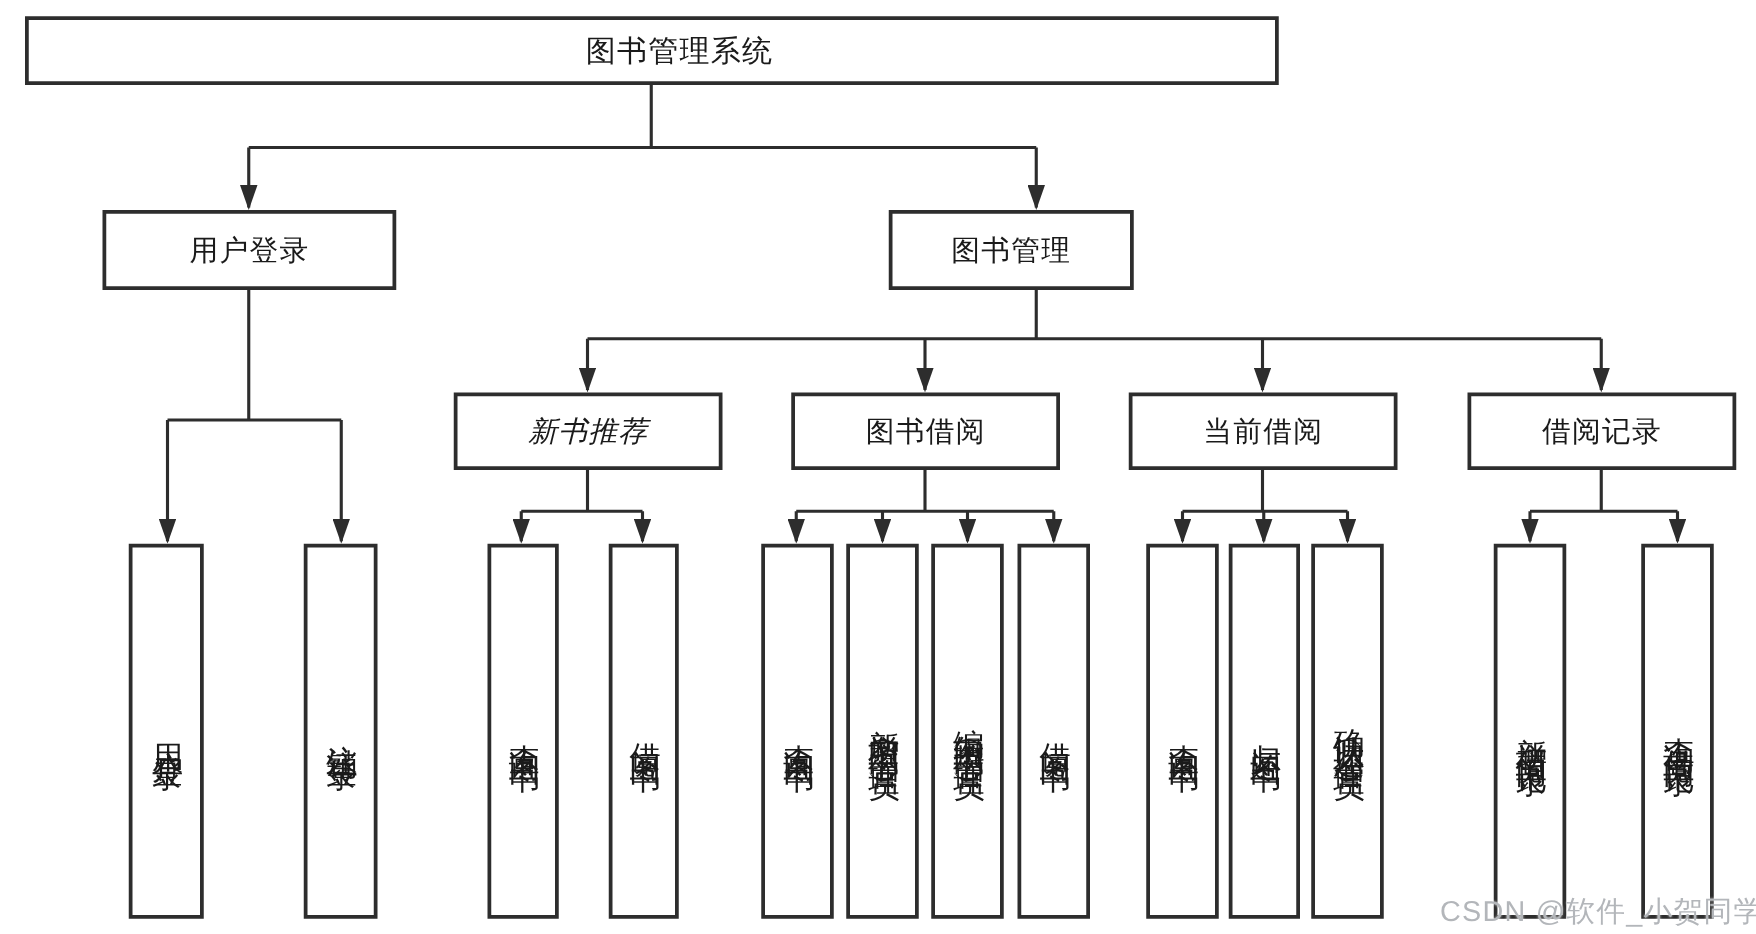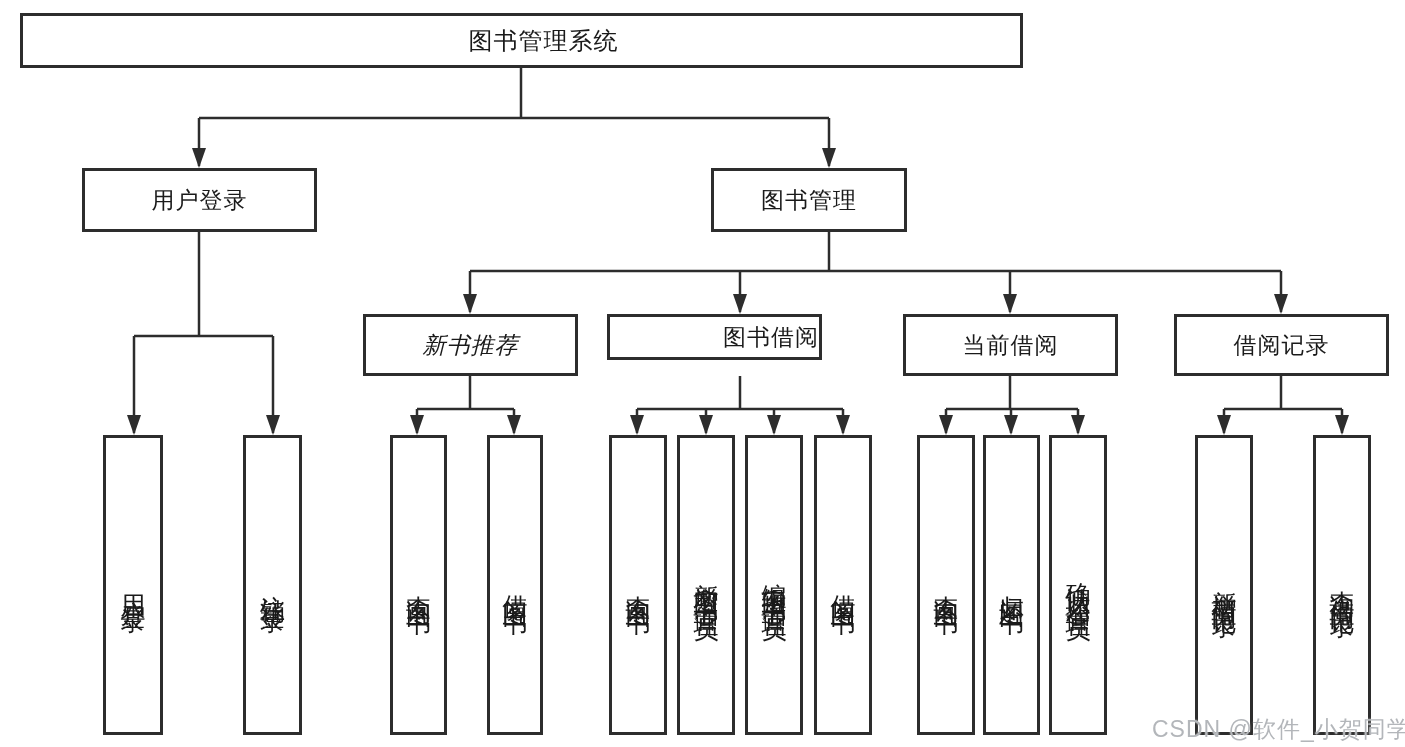--- a/index.html
+++ b/index.html
@@ -108,21 +108,21 @@
   <div class="node h-node" style="left:82px;top:168px;width:235px;height:64px;">
     <span>用户登录</span>
   </div>
   <div class="node h-node" style="left:711px;top:168px;width:196px;height:64px;">
     <span>图书管理</span>
   </div>
 
   <div class="node h-node" style="left:363px;top:314px;width:215px;height:62px;font-style:italic;">
     <span>新书推荐</span>
   </div>
-  <div class="node h-node" style="left:607px;top:314px;width:215px;height:46px;justify-content:flex-end;">
+  <div class="node h-node" style="left:633px;top:314px;width:215px;height:62px;">
     <span>图书借阅</span>
   </div>
   <div class="node h-node" style="left:903px;top:314px;width:215px;height:62px;">
     <span>当前借阅</span>
   </div>
   <div class="node h-node" style="left:1174px;top:314px;width:215px;height:62px;">
     <span>借阅记录</span>
   </div>
 
   <div class="node v-node" style="left:103px;top:435px;width:60px;height:300px;">

